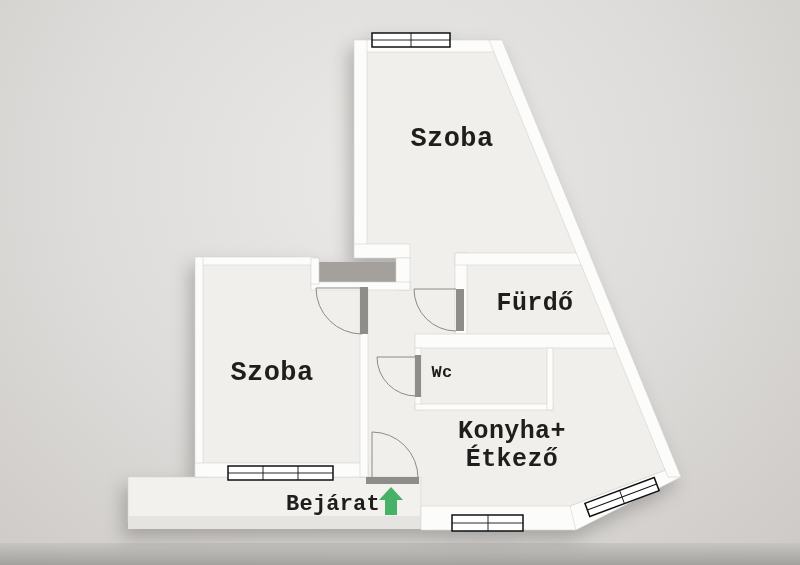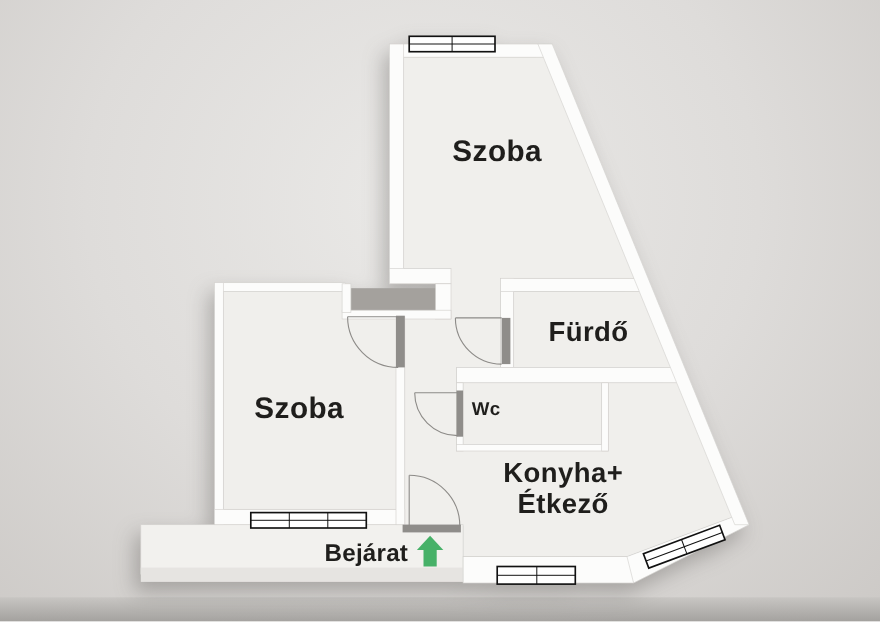--- a/index.html
+++ b/index.html
@@ -3,20 +3,21 @@
 <meta charset="utf-8">
 <style>
   html,body{margin:0;padding:0;}
   body{
     width:800px;height:565px;overflow:hidden;
     font-family:"Liberation Sans","DejaVu Sans",sans-serif;
   }
   .stage{
     position:relative;width:800px;height:565px;
     background:radial-gradient(ellipse at 48% 32%, #eae9e7 0%, #dedcda 52%, #ccc9c6 100%);
+    font-family:Liberation Mono, monospace;
   }
   .floor-edge{
     position:absolute;left:0;bottom:0;width:800px;height:22px;
     background:linear-gradient(#c6c4c1, #9c9a97);
     opacity:.85;
   }
   svg{position:absolute;left:0;top:0;}
   .apartment{filter:drop-shadow(-5px 9px 9px rgba(70,68,64,.33));}
   .wall{fill:#fcfcfb;stroke:#d4d2cf;stroke-width:.6;}
   .floor{fill:#f0efec;stroke:none;}

